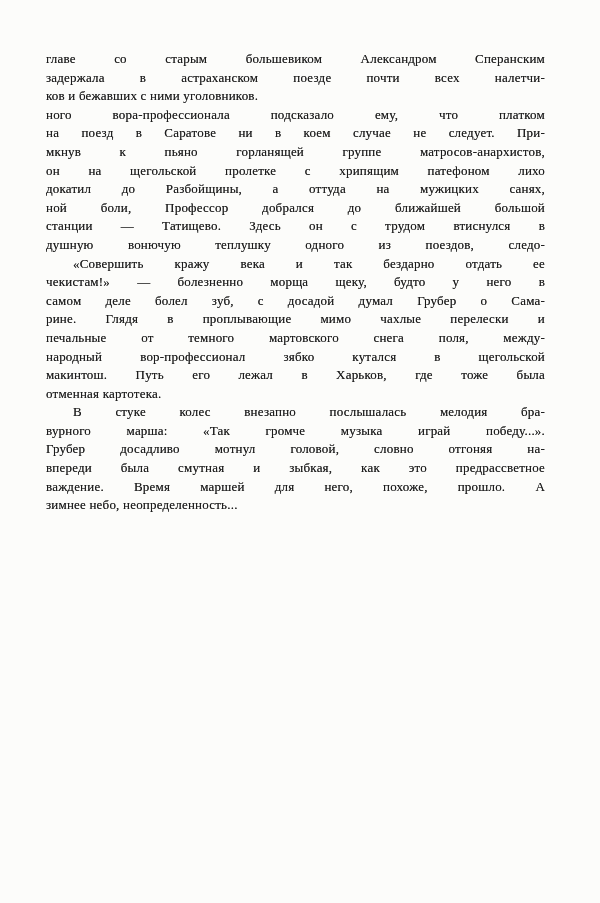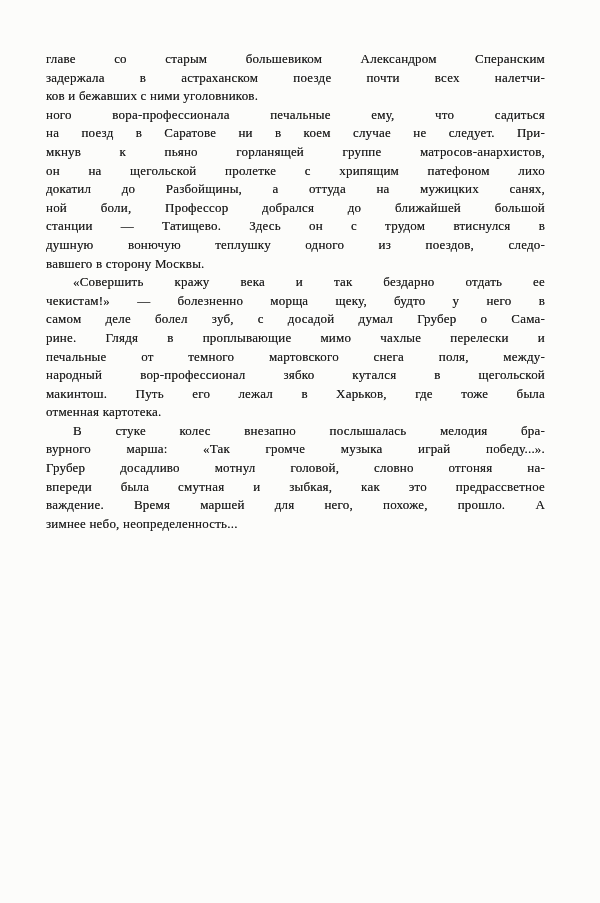--- a/index.html
+++ b/index.html
@@ -43,29 +43,28 @@
   }
 </style>
 </head>
 <body>
 
 <div class="page">
   <div class="text-block" id="text-block">
       <div class="line">главе со старым большевиком Александром Сперанским</div>
       <div class="line">задержала в астраханском поезде почти всех налетчи-</div>
       <div class="line para-last">ков и бежавших с ними уголовников.</div>
-      <div class="line">ного вора-профессионала печальные ему, что садиться</div>
+      <div class="line">ного вора-профессионала подсказало ему, что платком</div>
       <div class="line">на поезд в Саратове ни в коем случае не следует. При-</div>
       <div class="line">мкнув к пьяно горланящей группе матросов-анархистов,</div>
       <div class="line">он на щегольской пролетке с хрипящим патефоном лихо</div>
       <div class="line">докатил до Разбойщины, а оттуда на мужицких санях,</div>
       <div class="line">ной боли, Профессор добрался до ближайшей большой</div>
       <div class="line">станции — Татищево. Здесь он с трудом втиснулся в</div>
       <div class="line">душную вонючую теплушку одного из поездов, следо-</div>
-      <div class="line para-last">вавшего в сторону Москвы.</div>
       <div class="line para-first-indent">«Совершить кражу века и так бездарно отдать ее</div>
       <div class="line">чекистам!» — болезненно морща щеку, будто у него в</div>
       <div class="line">самом деле болел зуб, с досадой думал Грубер о Сама-</div>
       <div class="line">рине. Глядя в проплывающие мимо чахлые перелески и</div>
       <div class="line">печальные от темного мартовского снега поля, между-</div>
       <div class="line">народный вор-профессионал зябко кутался в щегольской</div>
       <div class="line">макинтош. Путь его лежал в Харьков, где тоже была</div>
       <div class="line para-last">отменная картотека.</div>
       <div class="line para-first-indent">В стуке колес внезапно послышалась мелодия бра-</div>
       <div class="line">вурного марша: «Так громче музыка играй победу...».</div>

